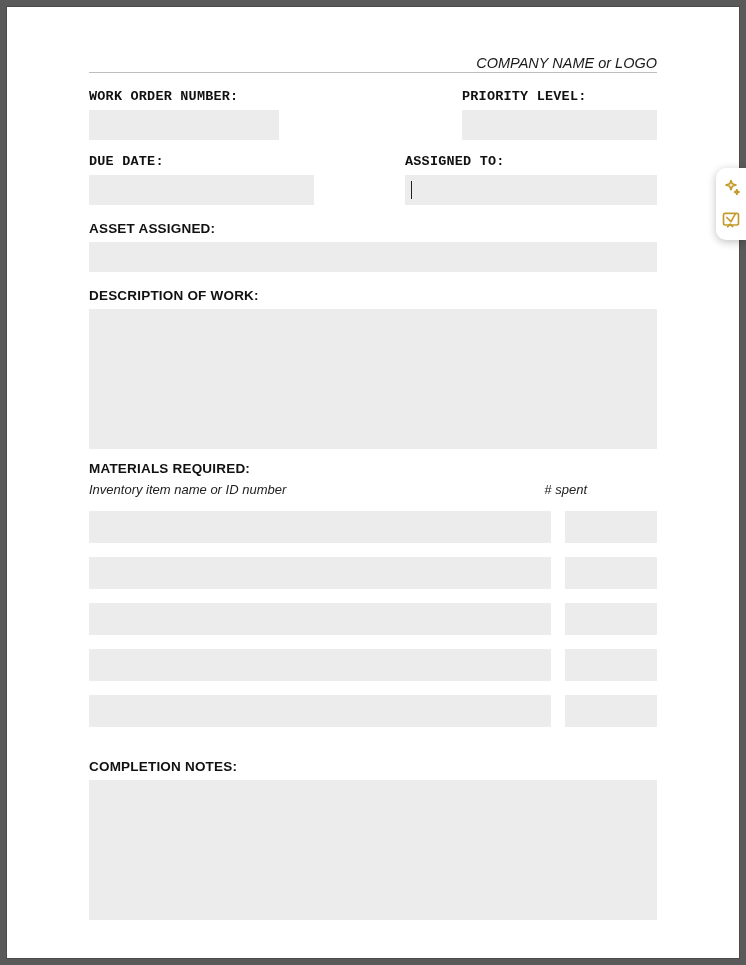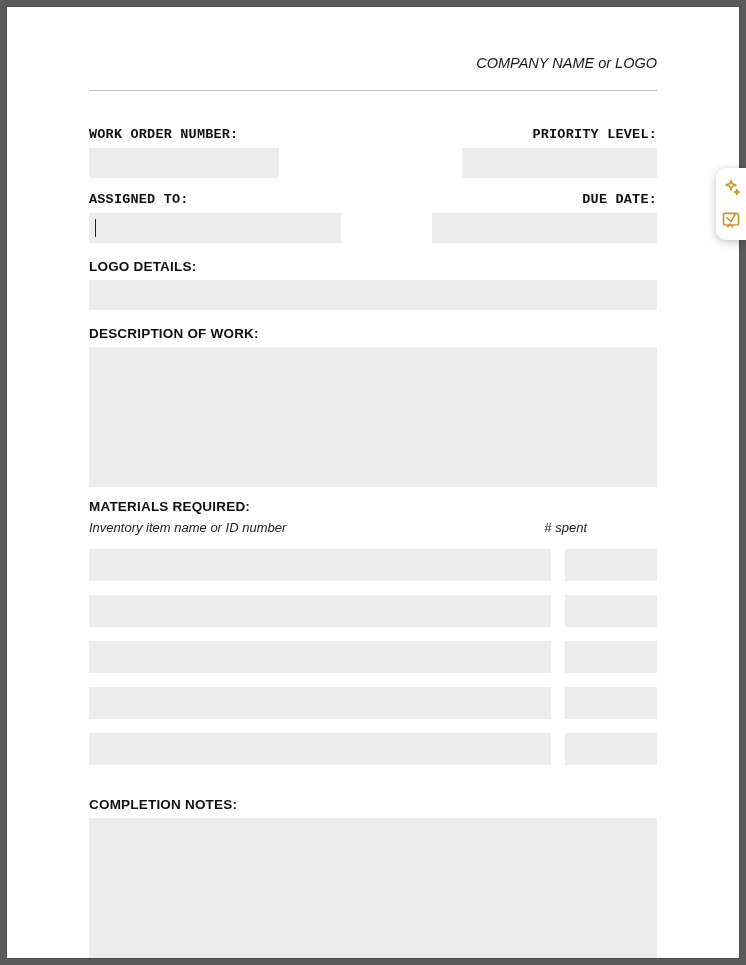--- a/index.html
+++ b/index.html
@@ -26,42 +26,42 @@
     left: 82px;
     right: 82px;
     top: 48px;
     bottom: 30px;
   }
   .header {
     text-align: right;
     font-style: italic;
     font-size: 14.5px;
     color: #1a1a1a;
-    padding-bottom: 19px;
+    padding-bottom: 1px;
     border-bottom: 1px solid #bdbdbd;
-    margin-bottom: 36px;
+    margin-bottom: 16px;
   }
   .row {
     display: flex;
     justify-content: space-between;
     gap: 24px;
   }
   .field {
     display: flex;
     flex-direction: column;
     font-family: Liberation Mono, monospace;
   }
   .label {
     font-weight: bold;
     font-size: 13.5px;
     color: #111;
     letter-spacing: 0.2px;
     margin-bottom: 6px;
   }
-  .label-right { text-align: right; }
+  .label-right { text-align: left; }
   .input, .textarea {
     background: #ececec;
     border: none;
     padding: 8px 8px;
     font-family: inherit;
     font-size: 14px;
     color: #222;
     box-sizing: border-box;
   }
   .cursor {
@@ -138,32 +138,32 @@
         <div class="label">WORK ORDER NUMBER:</div>
         <input class="input" style="height: 30px;" value="">
       </div>
       <div class="field" style="width:195px">
         <div class="label label-right">PRIORITY LEVEL:</div>
         <input class="input" style="height: 30px;" value="">
       </div>
     </div>
 
     <div class="row" style="margin-top:14px">
+      <div class="field" style="width:225px">
+        <div class="label label-right">DUE DATE:</div>
+        <input class="input" style="height: 30px;" value="">
+      </div>
       <div class="field" style="width:252px">
         <div class="label">ASSIGNED TO:</div>
         <div class="cursor"></div>
       </div>
-      <div class="field" style="width:225px">
-        <div class="label label-right">DUE DATE:</div>
-        <input class="input" style="height: 30px;" value="">
-      </div>
     </div>
 
     <div class="section">
-      <div class="label">LOGO DETAILS:</div>
+      <div class="label">ASSET ASSIGNED:</div>
       <input class="input" style="width: 100%; height: 30px;" value="">
     </div>
 
     <div class="section">
       <div class="label">DESCRIPTION OF WORK:</div>
       <textarea class="textarea" style="width: 100%; height: 140px;"></textarea>
     </div>
 
     <div class="section" style="margin-top:8px">
       <div class="label">MATERIALS REQUIRED:</div>

